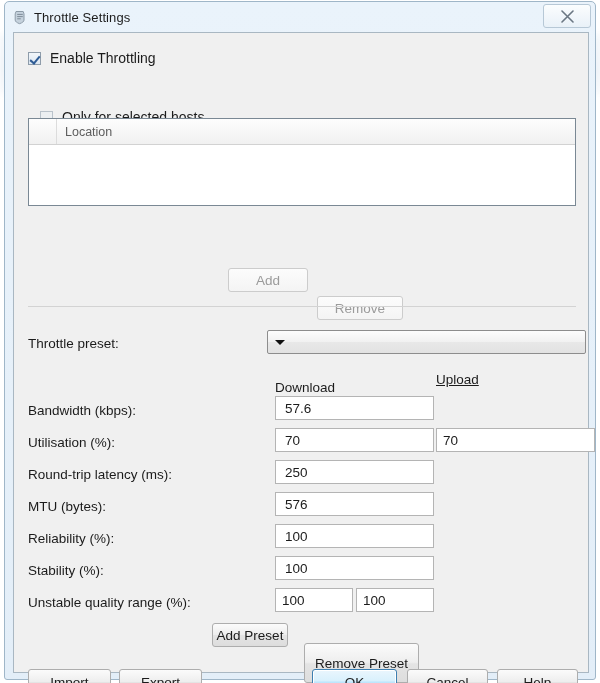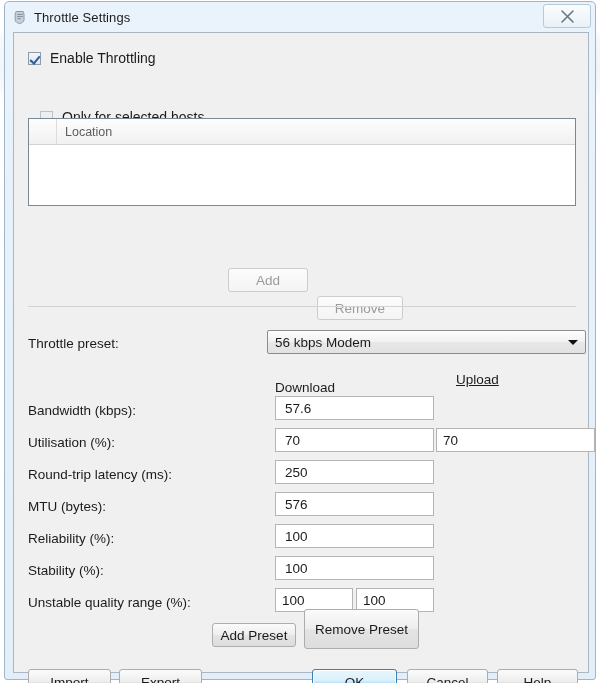--- a/index.html
+++ b/index.html
@@ -222,41 +222,41 @@
     display: block;
   }
 
   .colhdr {
     position: absolute;
     font-size: 13.5px;
     color: #1b1b1b;
     top: 339px;
   }
   .colhdr.dl { left: 261px; margin-top: 8px; }
-  .colhdr.ul { left: 442px; text-decoration: underline; }
+  .colhdr.ul { left: 422px; text-decoration: underline; }
 
   .field {
     position: absolute;
     height: 24px;
     background: #ffffff;
     border: 1px solid #b4b4b4;
     box-sizing: border-box;
     display: flex; align-items: center;
     font-size: 13.5px;
     color: #1b1b1b;
     padding-left: 6px;
     cursor: text;
   }
   .field.col1 { left: 261px; width: 159px; padding-left: 9px; }
   .field.col2 { left: 422px; width: 159px; }
   .field.half1 { left: 261px; width: 78px; }
   .field.half2 { left: 342px; width: 78px; }
 
-  .btn-addpreset    { position: absolute; left: 198px; top: 590px; width: 84px; height: 24px; }
-  .btn-removepreset { position: absolute; left: 290px; top: 576px; width: 115px; height: 40px; }
+  .btn-addpreset    { position: absolute; left: 198px; top: 590px; width: 76px; height: 24px; }
+  .btn-removepreset { position: absolute; left: 290px; top: 610px; width: 115px; height: 40px; }
 
   .btn-import { position: absolute; left: 14px;  top: 636px; width: 83px; height: 26px; }
   .btn-export { position: absolute; left: 105px; top: 636px; width: 83px; height: 26px; }
   .btn-ok     { position: absolute; left: 298px; top: 636px; width: 85px; height: 26px; }
   .btn-cancel { position: absolute; left: 393px; top: 636px; width: 81px; height: 26px; }
   .btn-help   { position: absolute; left: 483px; top: 636px; width: 81px; height: 26px; }
 </style>
 </head>
 <body>
 
@@ -307,21 +307,20 @@
         <div class="table-body"></div>
       </div>
 
       <div class="btn flat disabled btn-add">Add</div>
       <div class="btn flat disabled btn-remove">Remove</div>
 
       <div class="sep"></div>
 
       <div class="lbl" style="top:303px">Throttle preset:</div>
       <div class="combo">
-        <div class="combo-text">56 kbps Modem</div>
         <div class="combo-arrow">
             <i></i>
           </div>
       </div>
 
       <div class="colhdr dl">Download</div>
       <div class="colhdr ul">Upload</div>
 
       <div class="lbl" style="top:370px">Bandwidth (kbps):</div>
       <div class="field col1" style="top:363px">57.6</div>

